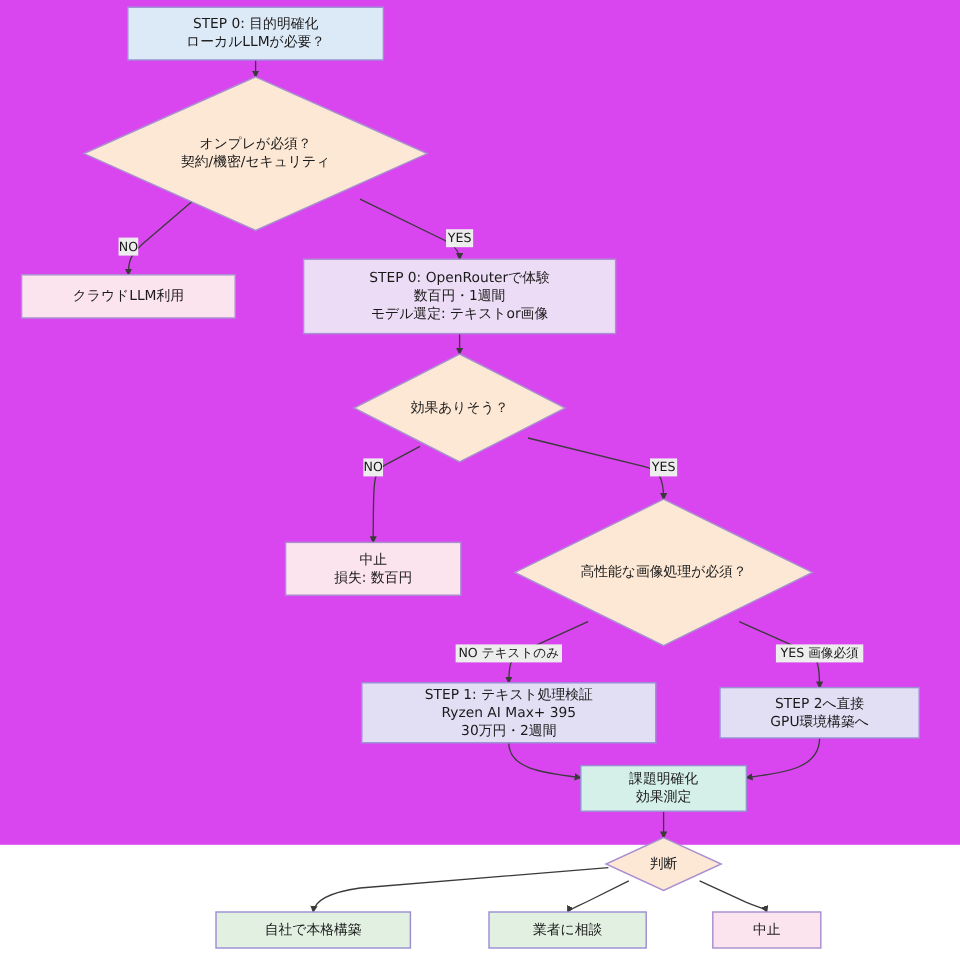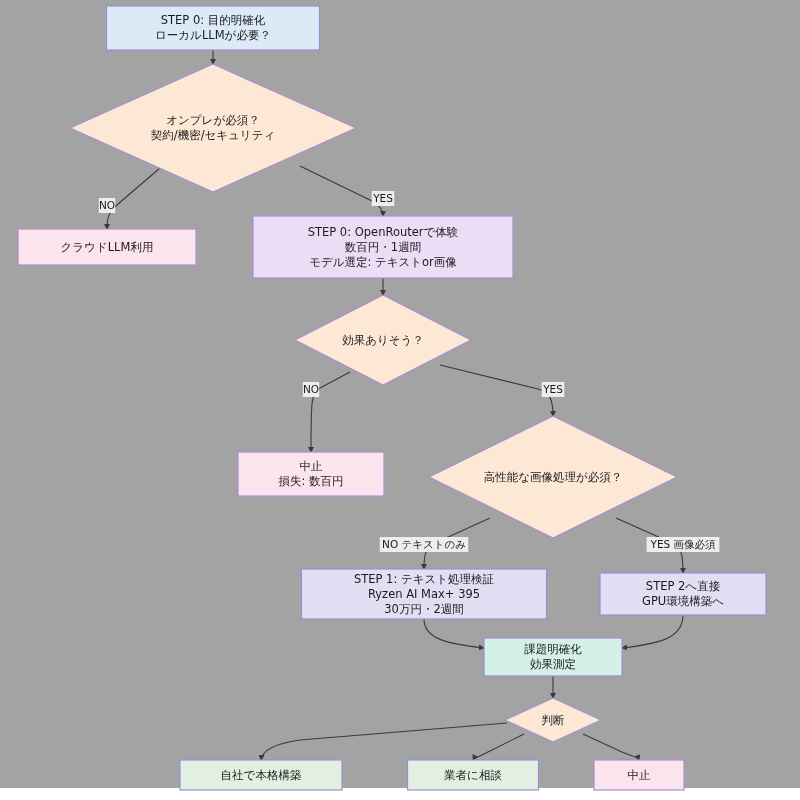--- a/index.html
+++ b/index.html
@@ -7,22 +7,22 @@
     padding: 0;
     background: #ffffff;
     width: 800px;
     height: 800px;
     overflow: hidden;
     font-family: "DejaVu Sans", "Liberation Sans", sans-serif;
   }
   #chart-root {
     position: relative;
     width: 800px;
-    height: 788px;
-    background: #a3a3a3;
+    height: 704px;
+    background: #d946ef;
   }
   svg#flow {
     position: absolute;
     left: 0;
     top: 0;
     width: 800px;
     height: 800px;
     display: block;
   }
   .node-text {

